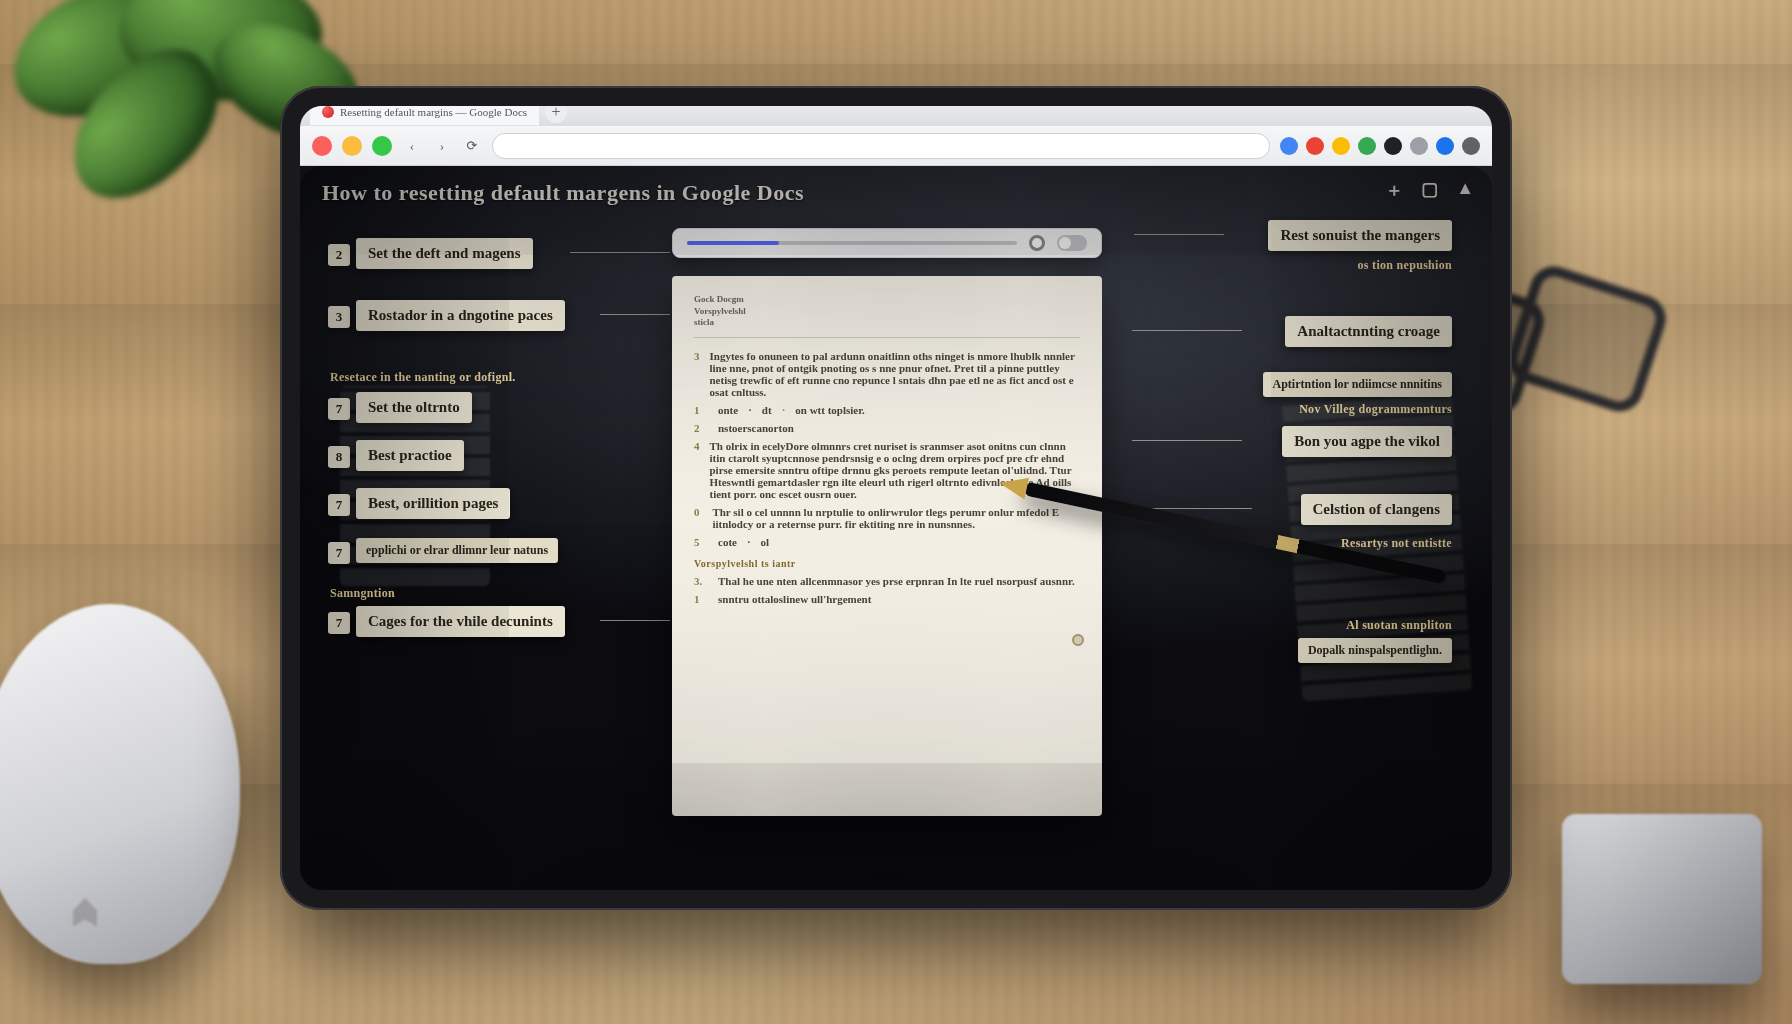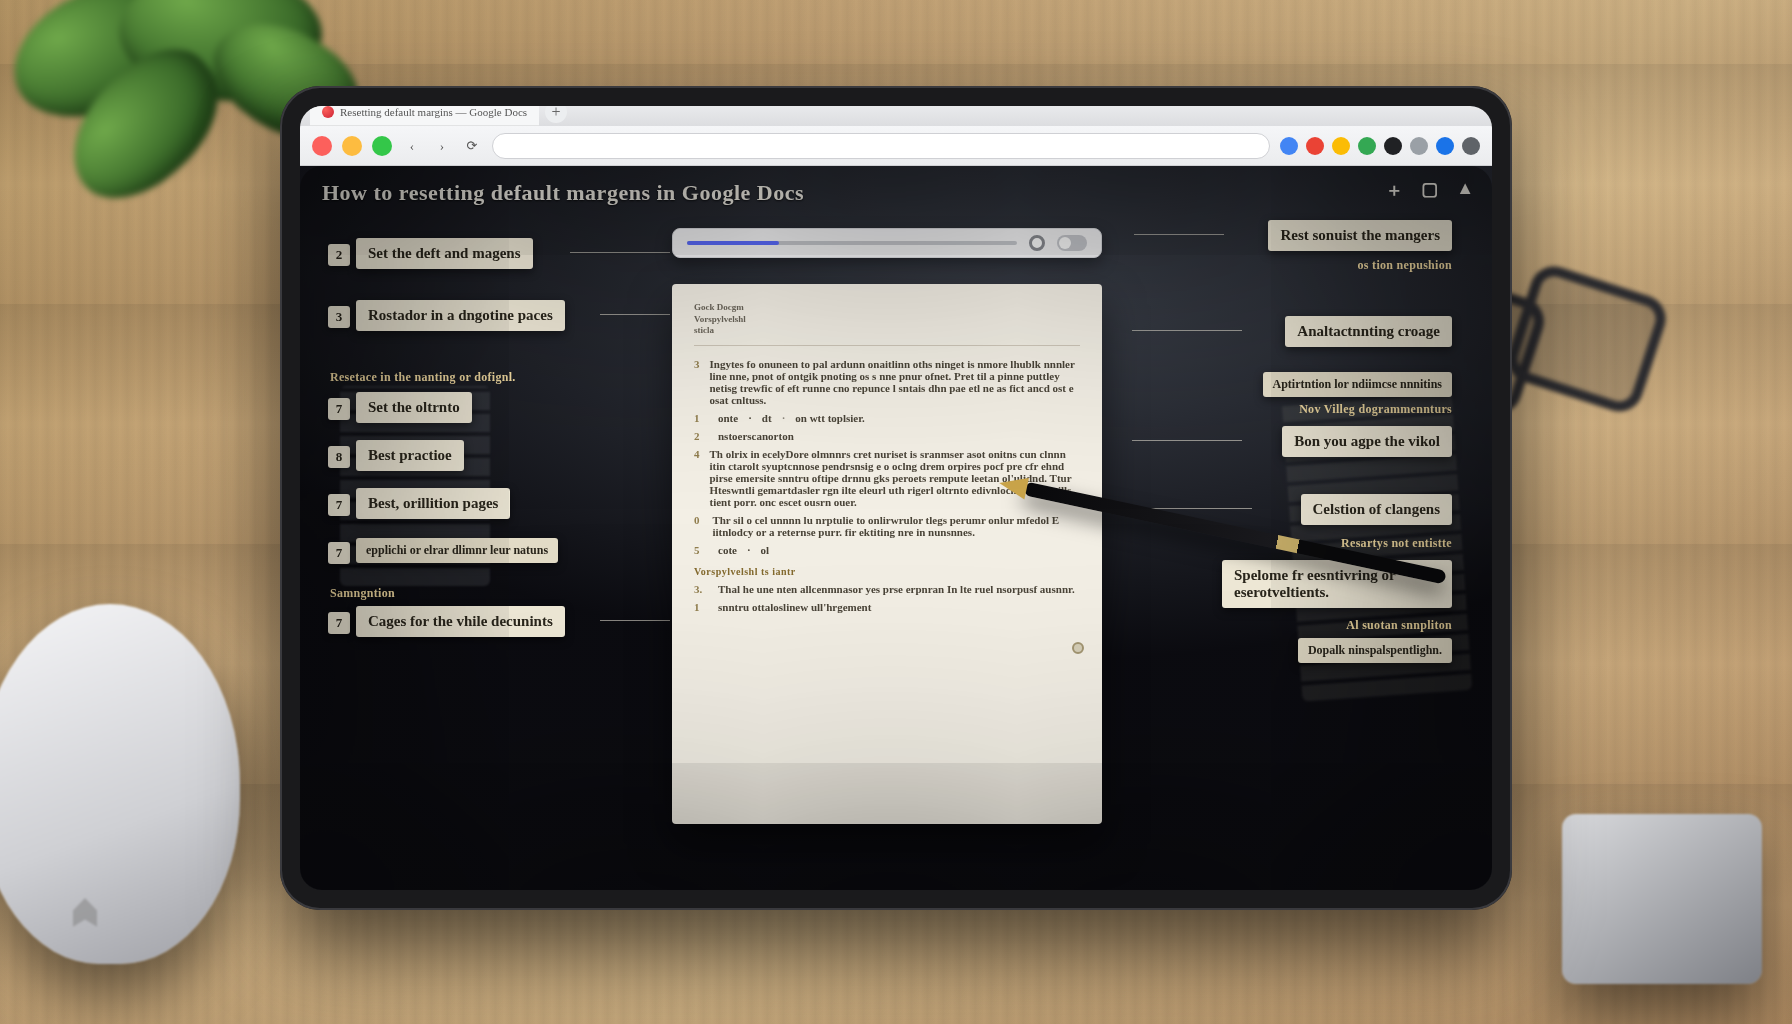--- a/index.html
+++ b/index.html
@@ -189,21 +189,21 @@
     background: #f5f5f7; border-radius: 8px; border:1px solid #d8d9dd;
     display:flex; align-items:center; padding: 0 14px; gap:12px;
     box-shadow: 0 6px 16px rgba(0,0,0,0.35);
   }
   .track { flex:1; height:4px; background:#c7c9ce; border-radius:2px; position:relative;}
   .track::before{content:"";position:absolute;left:0;top:0;height:100%;width:28%;background:#5b6cff;border-radius:2px;}
   .knob{width:16px;height:16px;border-radius:50%;background:#fff;border:3px solid #8a8c92;}
   .toggle{width:30px;height:16px;border-radius:8px;background:#c7c9ce;position:relative;}
   .toggle::after{content:"";position:absolute;left:2px;top:2px;width:12px;height:12px;border-radius:50%;background:#fff;}
   .paper {
-    margin-top: 26px;
+    margin-top: 18px;
     background: #f3efe5;
     height: 540px;
     border-radius: 4px;
     padding: 18px 22px;
     box-shadow: 0 20px 40px rgba(0,0,0,0.5);
     position: relative;
     overflow: hidden;
   }
   .paper .meta { font-size: 9px; color:#6b655a; line-height:1.3; }
   .paper .rule { height:1px; background:#cfc8ba; margin:8px 0 12px; }
@@ -345,21 +345,20 @@
       <div class="section-label" style="right:40px; top:236px">Nov Villeg dogrammennturs</div>
 
       <div class="callout" style="right:40px; top:260px">Bon you agpe the vikol</div>
       <div class="leader" style="right:250px; top:274px; width:110px"></div>
 
       <div class="callout" style="right:40px; top:328px">Celstion of clangens</div>
       <div class="leader" style="right:240px; top:342px; width:120px"></div>
 
       <div class="section-label" style="right:40px; top:370px">Resartys not entistte</div>
 
-      <div class="callout" style="right:40px; top:394px; white-space:normal; width:230px">Spelome fr eesntivring or eserotveltients.</div>
 
       <div class="section-label" style="right:40px; top:452px">Al suotan snnpliton</div>
       <div class="callout small" style="right:40px; top:472px">Dopalk ninspalspentlighn.</div>
 
       <div class="doc-wrap">
         <div class="sliderbar">
           <div class="track"></div>
           <div class="knob"></div>
           <div class="toggle"></div>
         </div>

